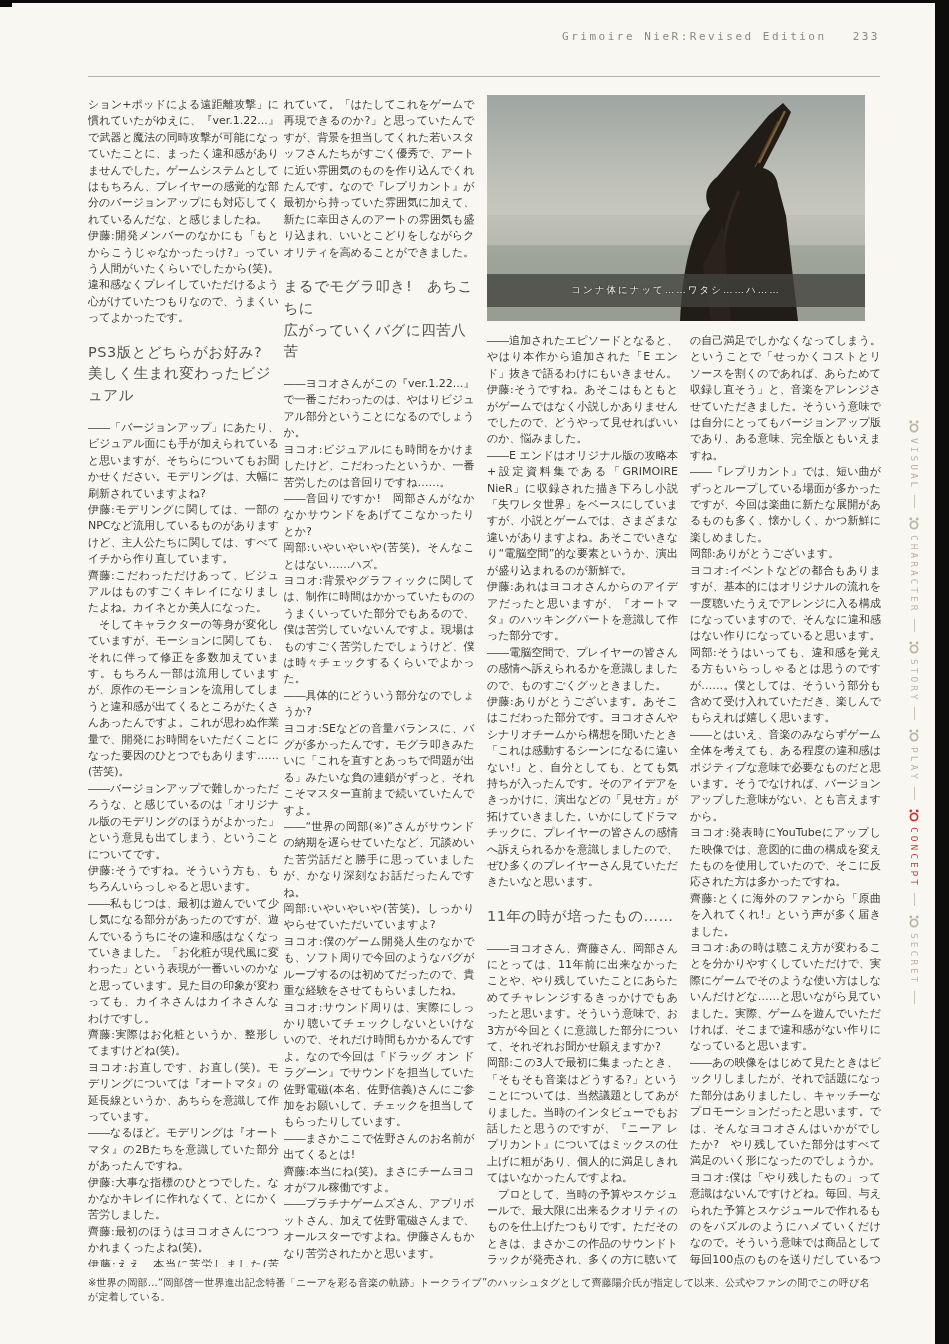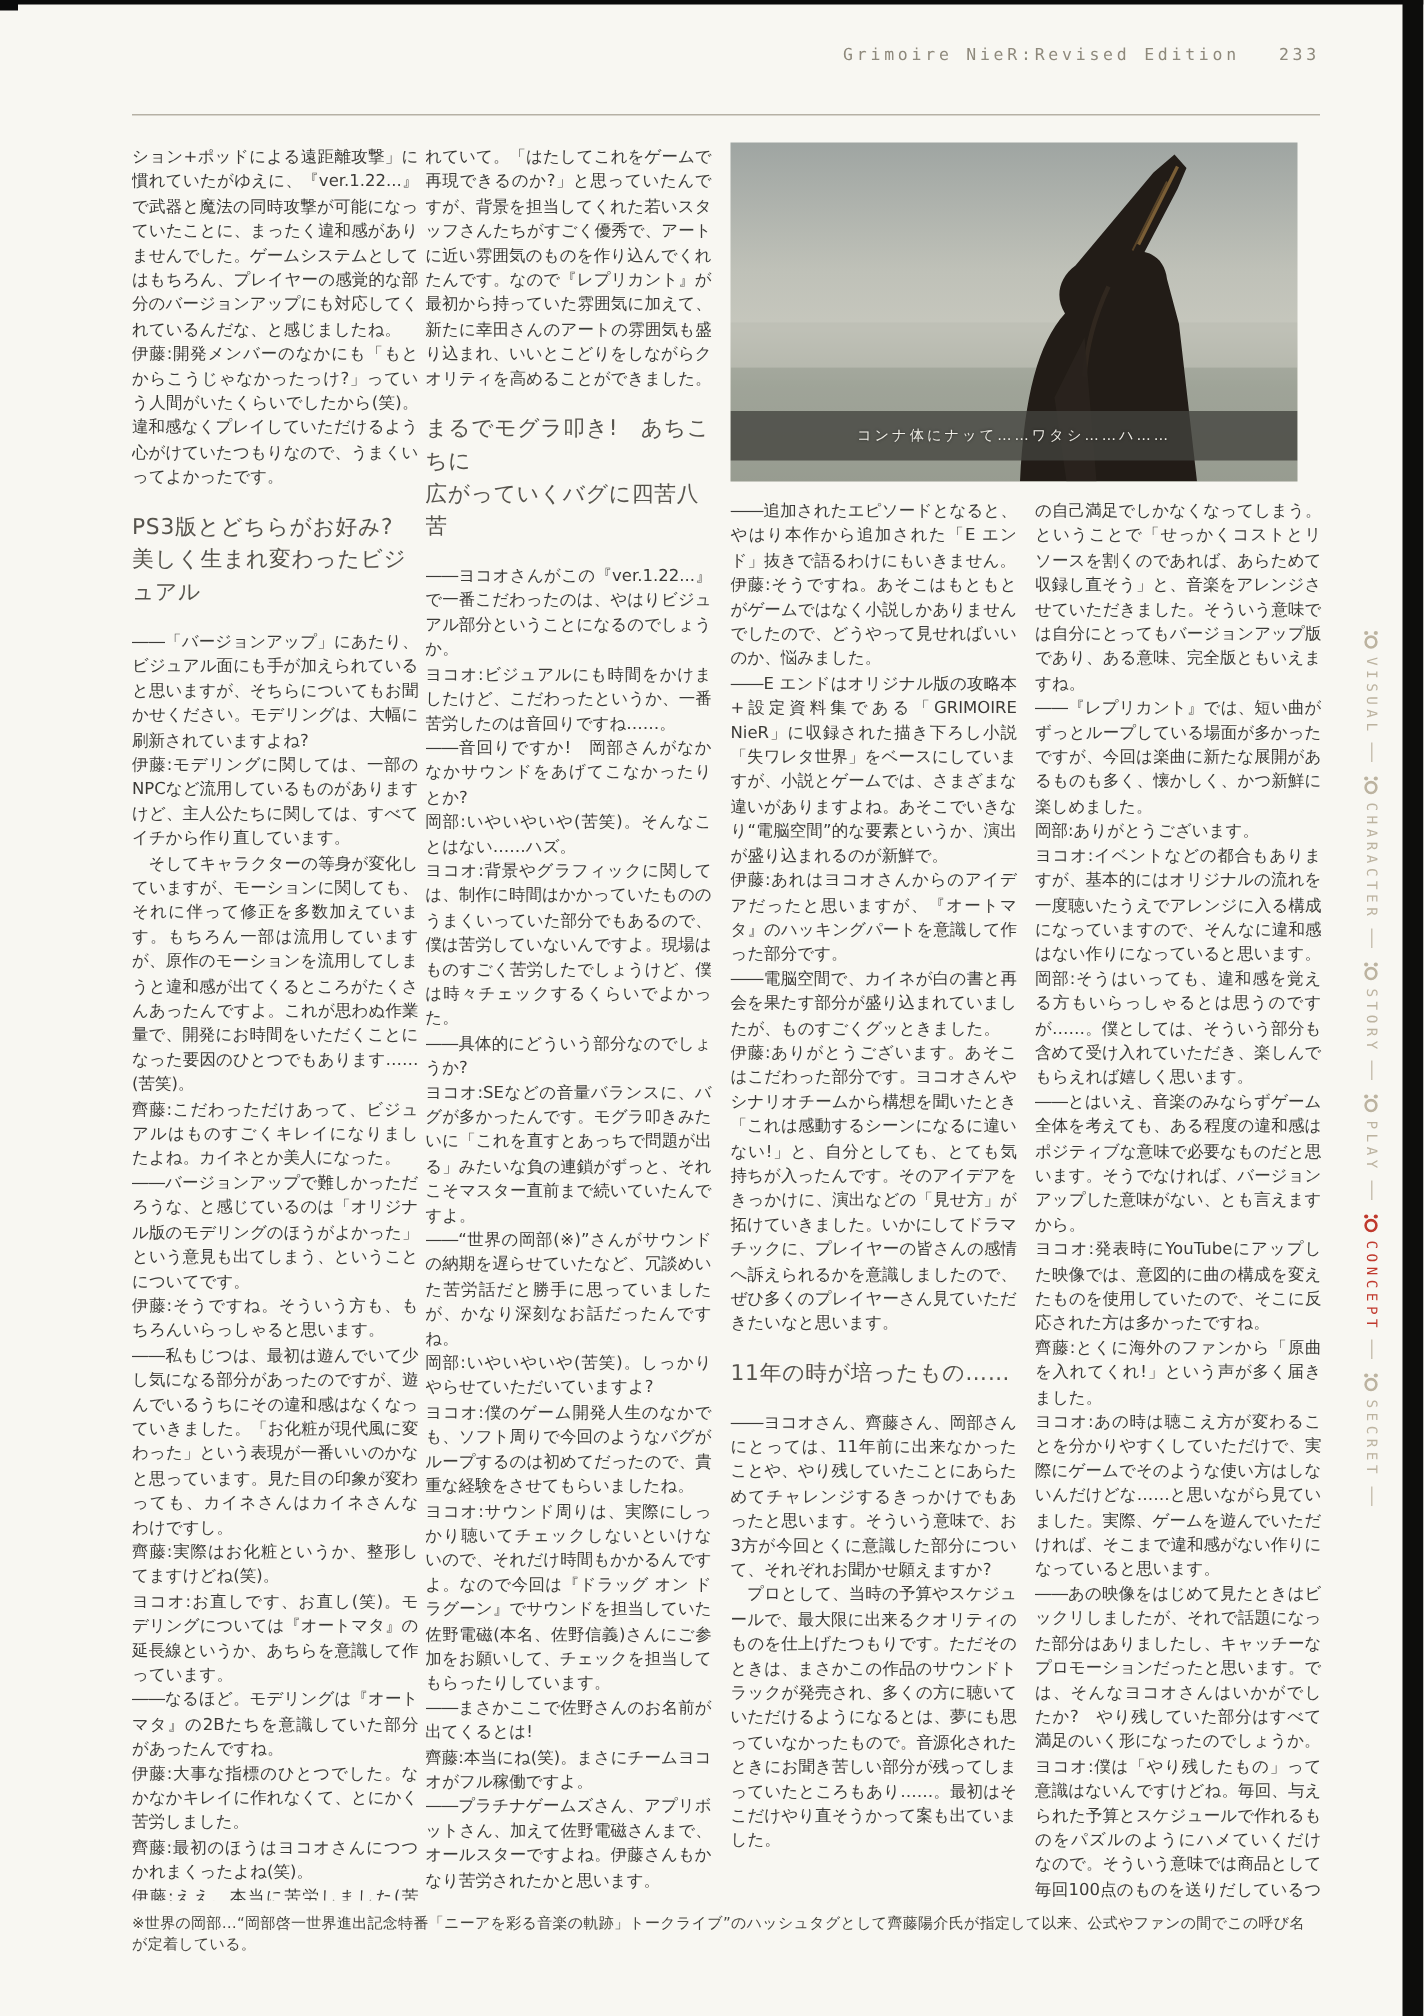--- a/index.html
+++ b/index.html
@@ -92,22 +92,22 @@
   </div>
 </div>
 
 <div class="col" id="col1">
     <p>ション+ポッドによる遠距離攻撃」に慣れていたがゆえに、『ver.1.22...』で武器と魔法の同時攻撃が可能になっていたことに、まったく違和感がありませんでした。ゲームシステムとしてはもちろん、プレイヤーの感覚的な部分のバージョンアップにも対応してくれているんだな、と感じましたね。</p>
     <p>伊藤:開発メンバーのなかにも「もとからこうじゃなかったっけ?」っていう人間がいたくらいでしたから(笑)。違和感なくプレイしていただけるよう心がけていたつもりなので、うまくいってよかったです。</p>
     <h3 class="section">PS3版とどちらがお好み?
 美しく生まれ変わったビジュアル</h3>
     <p>――「バージョンアップ」にあたり、ビジュアル面にも手が加えられていると思いますが、そちらについてもお聞かせください。モデリングは、大幅に刷新されていますよね?</p>
     <p>伊藤:モデリングに関しては、一部のNPCなど流用しているものがありますけど、主人公たちに関しては、すべてイチから作り直しています。</p>
+    <p>齊藤:こだわっただけあって、ビジュアルはものすごくキレイになりましたよね。カイネとか美人になった。</p>
     <p>　そしてキャラクターの等身が変化していますが、モーションに関しても、それに伴って修正を多数加えています。もちろん一部は流用していますが、原作のモーションを流用してしまうと違和感が出てくるところがたくさんあったんですよ。これが思わぬ作業量で、開発にお時間をいただくことになった要因のひとつでもあります……(苦笑)。</p>
-    <p>齊藤:こだわっただけあって、ビジュアルはものすごくキレイになりましたよね。カイネとか美人になった。</p>
     <p>――バージョンアップで難しかっただろうな、と感じているのは「オリジナル版のモデリングのほうがよかった」という意見も出てしまう、ということについてです。</p>
     <p>伊藤:そうですね。そういう方も、もちろんいらっしゃると思います。</p>
     <p>――私もじつは、最初は遊んでいて少し気になる部分があったのですが、遊んでいるうちにその違和感はなくなっていきました。「お化粧が現代風に変わった」という表現が一番いいのかなと思っています。見た目の印象が変わっても、カイネさんはカイネさんなわけですし。</p>
     <p>齊藤:実際はお化粧というか、整形してますけどね(笑)。</p>
     <p>ヨコオ:お直しです、お直し(笑)。モデリングについては『オートマタ』の延長線というか、あちらを意識して作っています。</p>
     <p>――なるほど。モデリングは『オートマタ』の2Bたちを意識していた部分があったんですね。</p>
     <p>伊藤:大事な指標のひとつでした。なかなかキレイに作れなくて、とにかく苦労しました。</p>
     <p>齊藤:最初のほうはヨコオさんにつつかれまくったよね(笑)。</p>
     <p>伊藤:ええ、本当に苦労しました(苦笑)。じつは『オートマタ』のみならず、『リィンカーネーション』のスタッフさんにも、色々と監修していただいたりもしています。</p>
   </div>
@@ -128,24 +128,25 @@
     <p>ヨコオ:サウンド周りは、実際にしっかり聴いてチェックしないといけないので、それだけ時間もかかるんですよ。なので今回は『ドラッグ オン ドラグーン』でサウンドを担当していた佐野電磁(本名、佐野信義)さんにご参加をお願いして、チェックを担当してもらったりしています。</p>
     <p>――まさかここで佐野さんのお名前が出てくるとは!</p>
     <p>齊藤:本当にね(笑)。まさにチームヨコオがフル稼働ですよ。</p>
     <p>――プラチナゲームズさん、アプリボットさん、加えて佐野電磁さんまで、オールスターですよね。伊藤さんもかなり苦労されたかと思います。</p>
   </div>
 <div class="col" id="col3">
     <p>――追加されたエピソードとなると、やはり本作から追加された「E エンド」抜きで語るわけにもいきません。</p>
     <p>伊藤:そうですね。あそこはもともとがゲームではなく小説しかありませんでしたので、どうやって見せればいいのか、悩みました。</p>
     <p>――E エンドはオリジナル版の攻略本+設定資料集である「GRIMOIRE NieR」に収録された描き下ろし小説「失ワレタ世界」をベースにしていますが、小説とゲームでは、さまざまな違いがありますよね。あそこでいきなり“電脳空間”的な要素というか、演出が盛り込まれるのが新鮮で。</p>
     <p>伊藤:あれはヨコオさんからのアイデアだったと思いますが、『オートマタ』のハッキングパートを意識して作った部分です。</p>
-    <p>――電脳空間で、カイネが白の書と再会を果たす部分が盛り込まれていましたが、ものすごくグッときました。</p>
+    <p>――電脳空間で、プレイヤーの皆さんの感情へ訴えられるかを意識しましたので、ものすごくグッときました。</p>
     <p>伊藤:ありがとうございます。あそこはこだわった部分です。ヨコオさんやシナリオチームから構想を聞いたとき「これは感動するシーンになるに違いない!」と、自分としても、とても気持ちが入ったんです。そのアイデアをきっかけに、演出などの「見せ方」が拓けていきました。いかにしてドラマチックに、プレイヤーの皆さんの感情へ訴えられるかを意識しましたので、ぜひ多くのプレイヤーさん見ていただきたいなと思います。</p>
     <h3 class="section">11年の時が培ったもの……</h3>
     <p>――ヨコオさん、齊藤さん、岡部さんにとっては、11年前に出来なかったことや、やり残していたことにあらためてチャレンジするきっかけでもあったと思います。そういう意味で、お3方が今回とくに意識した部分について、それぞれお聞かせ願えますか?</p>
+    <p>岡部:この3人で最初に集まったとき、「そもそも音楽はどうする?」ということについては、当然議題としてあがりました。当時のインタビューでもお話したと思うのですが、『ニーア レプリカント』についてはミックスの仕上げに粗があり、個人的に満足しきれてはいなかったんですよね。</p>
     <p>　プロとして、当時の予算やスケジュールで、最大限に出来るクオリティのものを仕上げたつもりです。ただそのときは、まさかこの作品のサウンドトラックが発売され、多くの方に聴いていただけるようになるとは、夢にも思っていなかったもので。音源化されたときにお聞き苦しい部分が残ってしまっていたところもあり……。最初はそこだけやり直そうかって案も出ていました。</p>
   </div>
 <div class="col" id="col4">
     <p>の自己満足でしかなくなってしまう。ということで「せっかくコストとリソースを割くのであれば、あらためて収録し直そう」と、音楽をアレンジさせていただきました。そういう意味では自分にとってもバージョンアップ版であり、ある意味、完全版ともいえますね。</p>
     <p>――『レプリカント』では、短い曲がずっとループしている場面が多かったですが、今回は楽曲に新たな展開があるものも多く、懐かしく、かつ新鮮に楽しめました。</p>
     <p>岡部:ありがとうございます。</p>
     <p>ヨコオ:イベントなどの都合もありますが、基本的にはオリジナルの流れを一度聴いたうえでアレンジに入る構成になっていますので、そんなに違和感はない作りになっていると思います。</p>
     <p>岡部:そうはいっても、違和感を覚える方もいらっしゃるとは思うのですが……。僕としては、そういう部分も含めて受け入れていただき、楽しんでもらえれば嬉しく思います。</p>
     <p>――とはいえ、音楽のみならずゲーム全体を考えても、ある程度の違和感はポジティブな意味で必要なものだと思います。そうでなければ、バージョンアップした意味がない、とも言えますから。</p>
     <p>ヨコオ:発表時にYouTubeにアップした映像では、意図的に曲の構成を変えたものを使用していたので、そこに反応された方は多かったですね。</p>

